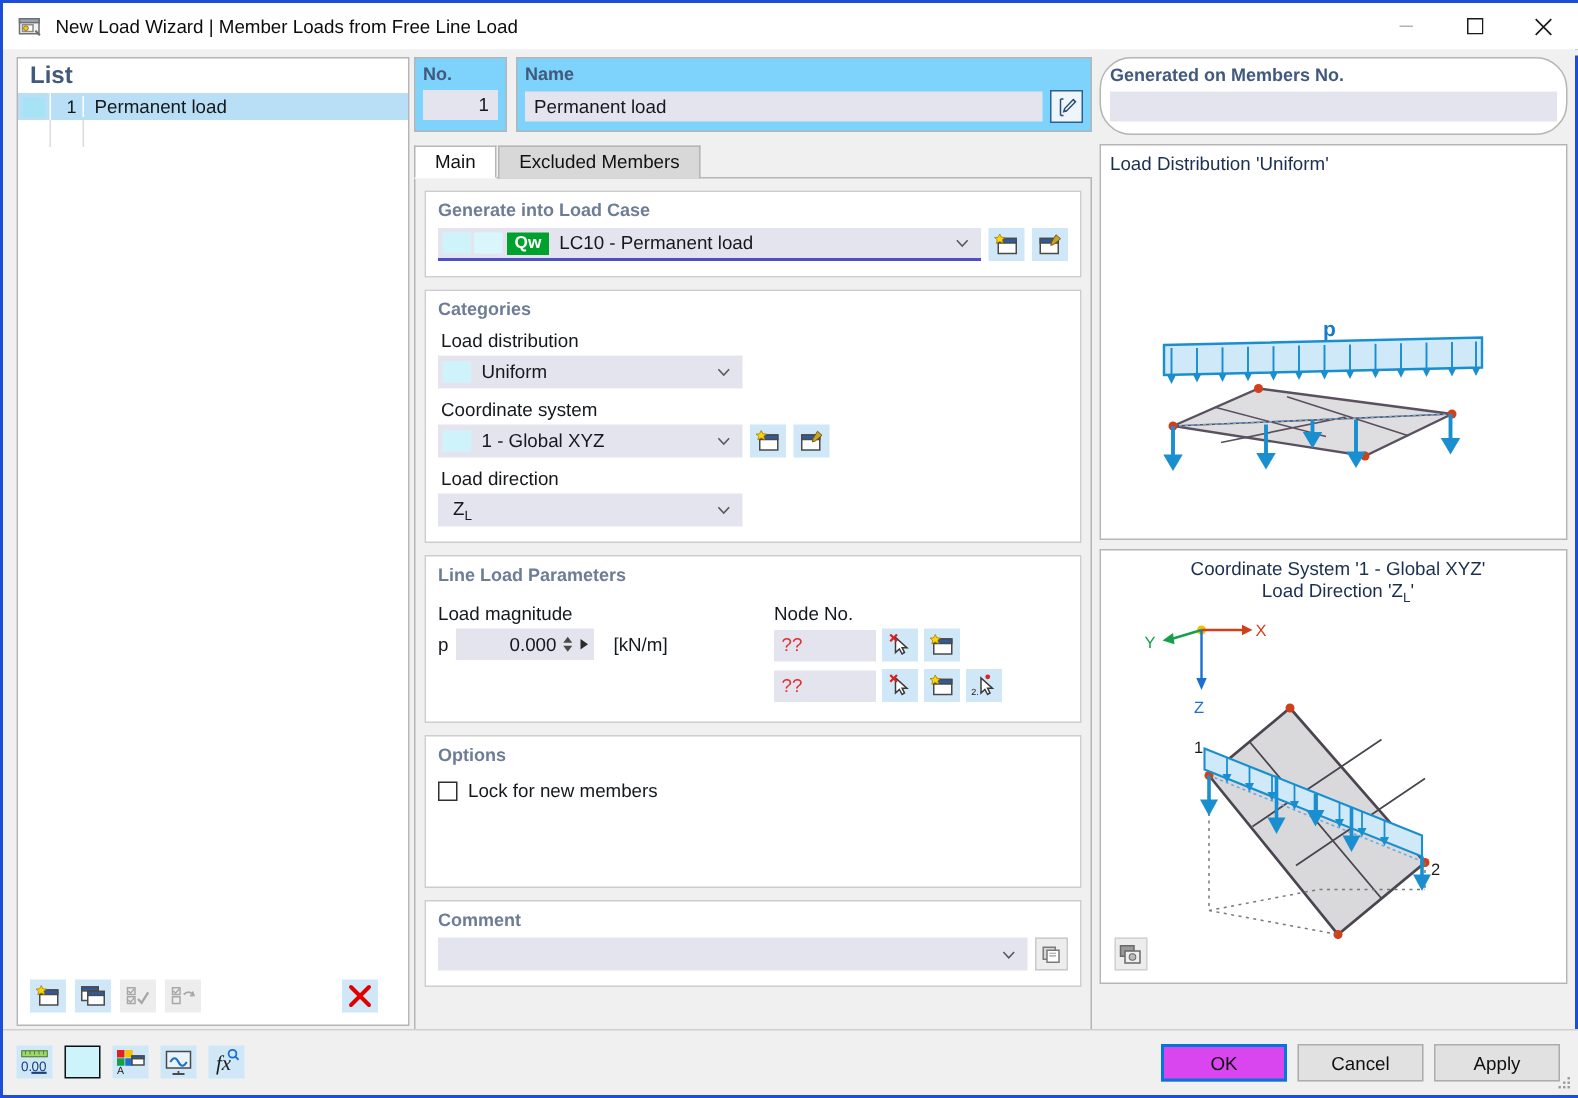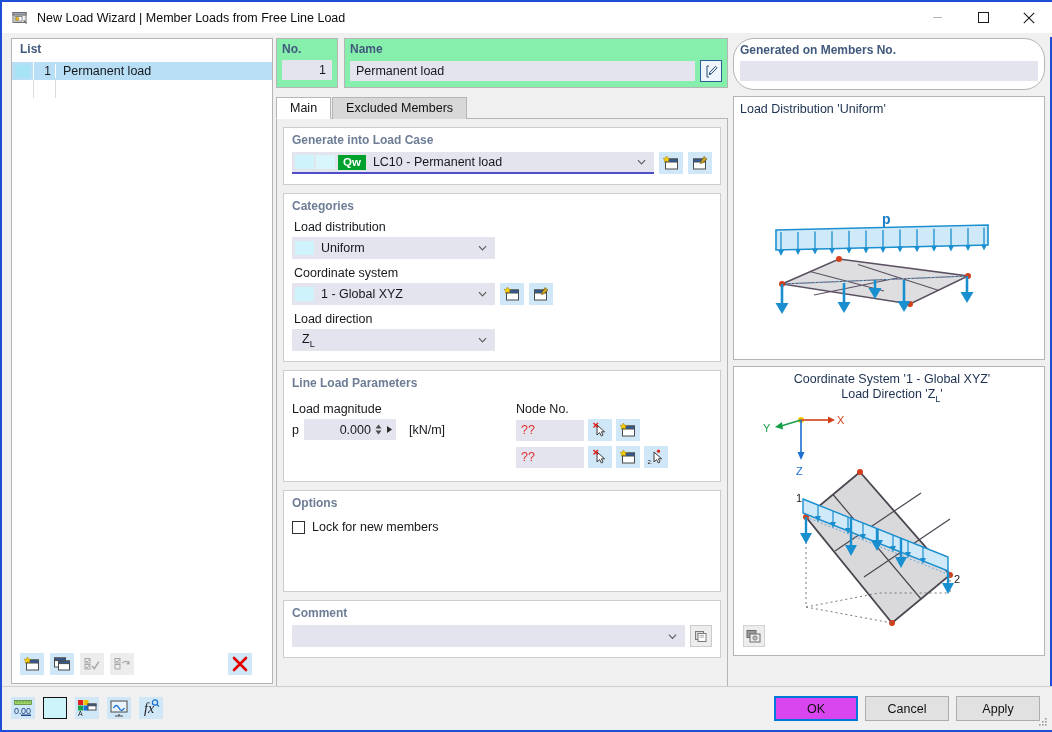--- a/index.html
+++ b/index.html
@@ -40,21 +40,21 @@
     position: absolute; left: 0; top: 31px; width: 1050px; height: 4px; background: #f0f0f0;
   }
 
   
   .listpanel {
     position: absolute; left: 9px; top: 36px; width: 262px; height: 646px;
     background: #ffffff; border: 1px solid #b5b5b5;
   }
   .listpanel-header {
     height: 20px; padding: 3px 0 0 8px;
-    font-size: 12px; font-weight: bold; color: #41597c;
+    font-size: 16px; font-weight: bold; color: #41597c;
   }
   .list-grid { position: absolute; left: 0; top: 23px; right: 0; bottom: 40px; }
   .list-row {
     display: flex; align-items: center; height: 18px;
     background: #b8dff5;
   }
   .list-colorcell {
     width: 22px; height: 18px; display: flex; align-items: center; justify-content: center;
     border-right: 1px solid #ffffff;
   }
@@ -79,21 +79,21 @@
   .tbtn.disabled { background: #ededed; }
   .tbtn-x { margin-left: auto; margin-right: 20px; background: #cfe7f7; }
 
   
   .centerpanel {
     position: absolute; left: 274px; top: 36px; width: 452px; height: 646px;
     background: #f0f0f0;
   }
   .topfields { display: flex; gap: 6px; }
   .field-box {
-    background: #86efac; border: 1px solid #b5b5b5; padding: 3px 5px 5px 5px;
+    background: #7dd3fc; border: 1px solid #b5b5b5; padding: 3px 5px 5px 5px;
   }
   .field-label { font-size: 12px; font-weight: bold; color: #41597c; margin-bottom: 4px; }
   .roinput {
     background: #e4e4ee; height: 20px; line-height: 20px;
     font-size: 12.5px; padding: 0 6px;
   }
   .roinput.right { text-align: right; }
 
   .no-box { width: 62px; }
   .name-box { flex: 1; }

